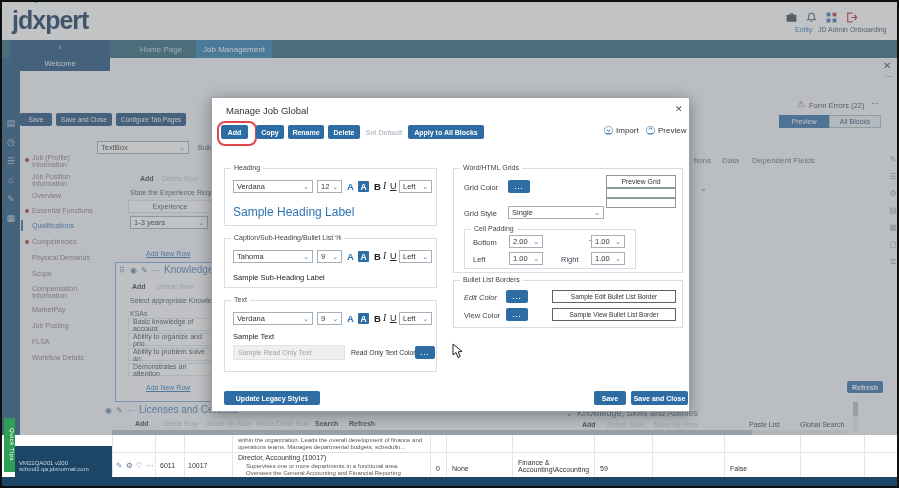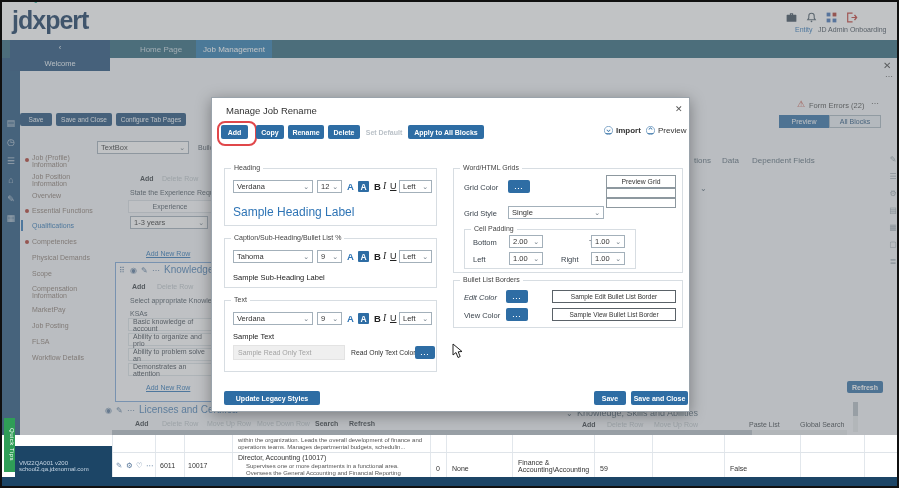--- a/index.html
+++ b/index.html
@@ -331,21 +331,21 @@
     <div class="bbar"></div>
   </div>
 
   <div class="qtips"><span>Quick Tips</span></div>
   <div class="envbox">
     <div style="margin-top:14px;">VM22QA001 v200</div>
     <div>school2.qa.jdxnormal.com</div>
   </div>
 
   <div class="abs modal">
-    <span class="abs m-title" style="left:14px;top:7px;">Manage Job Rename</span>
+    <span class="abs m-title" style="left:14px;top:7px;">Manage Job Global</span>
     <span class="abs m-close" style="left:463px;top:6px;">✕</span>
 
     <div class="abs addhl" style="left:5px;top:23px;width:36px;height:21px;"></div>
     <div class="abs btn-blue" style="left:9px;top:27px;width:27px;height:14px;">
         <span>Add</span>
       </div>
     <div class="abs btn-blue" style="left:44px;top:27px;width:28px;height:14px;">
         <span>Copy</span>
       </div>
     <div class="abs btn-blue" style="left:76px;top:27px;width:36px;height:14px;">
@@ -354,21 +354,21 @@
     <div class="abs btn-blue" style="left:116px;top:27px;width:32px;height:14px;">
         <span>Delete</span>
       </div>
     <div class="abs btn-ghost" style="left:152px;top:27px;width:40px;height:14px;">
         <span>Set Default</span>
       </div>
     <div class="abs btn-blue" style="left:196px;top:27px;width:76px;height:14px;">
         <span>Apply to All Blocks</span>
       </div>
 
-    <div class="abs imex" style="left:392px;top:28px;font-weight:bold;">
+    <div class="abs imex" style="left:392px;top:28px;">
       <svg width="9" height="9" viewBox="0 0 24 24">
           <path fill="#2e6da4" d="M12 3v10l-4-4-1.5 1.5L12 16l5.5-5.5L16 9l-4 4V3h0zM4 19h16v2H4z"></path>
           <circle cx="12" cy="12" r="11" fill="none" stroke="#2e6da4" stroke-width="1.5"></circle>
         </svg>
       <span>Import</span>
     </div>
     <div class="abs imex" style="left:434px;top:28px;">
       <svg width="9" height="9" viewBox="0 0 24 24">
           <path fill="#2e6da4" d="M12 16V6l-4 4-1.5-1.5L12 3l5.5 5.5L16 10l-4-4v10zM4 19h16v2H4z"></path>
           <circle cx="12" cy="12" r="11" fill="none" stroke="#2e6da4" stroke-width="1.5"></circle>

